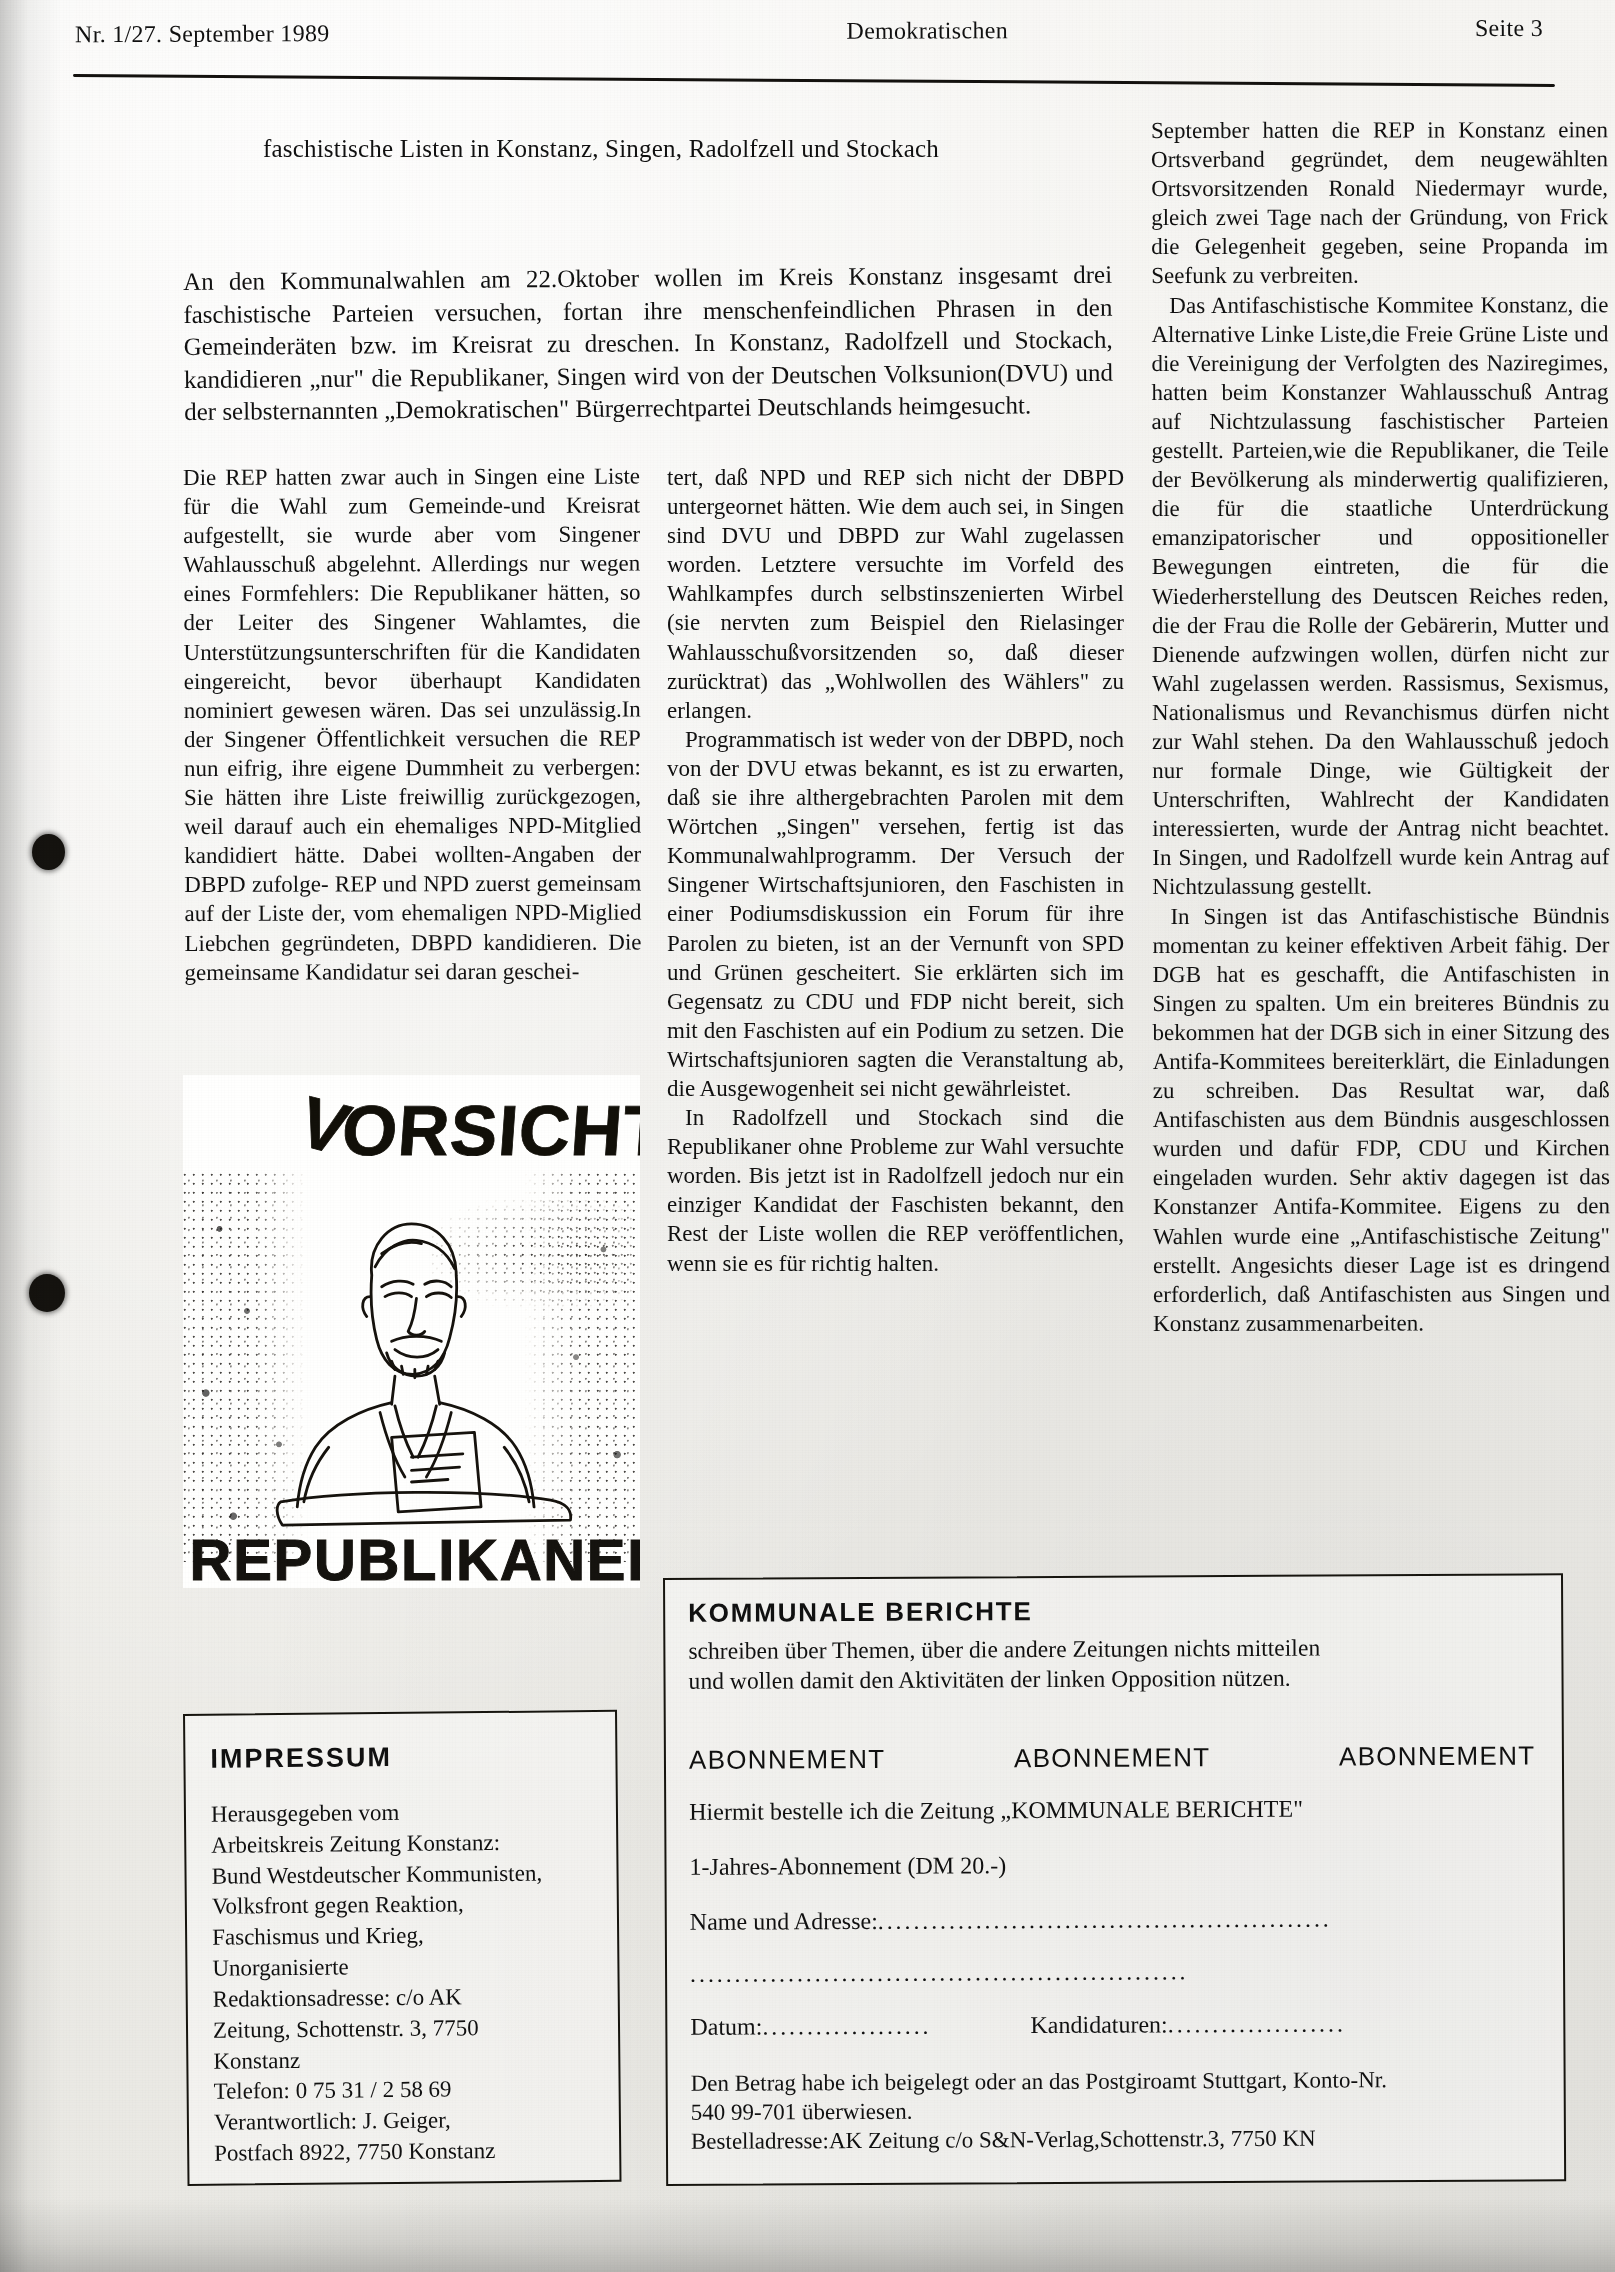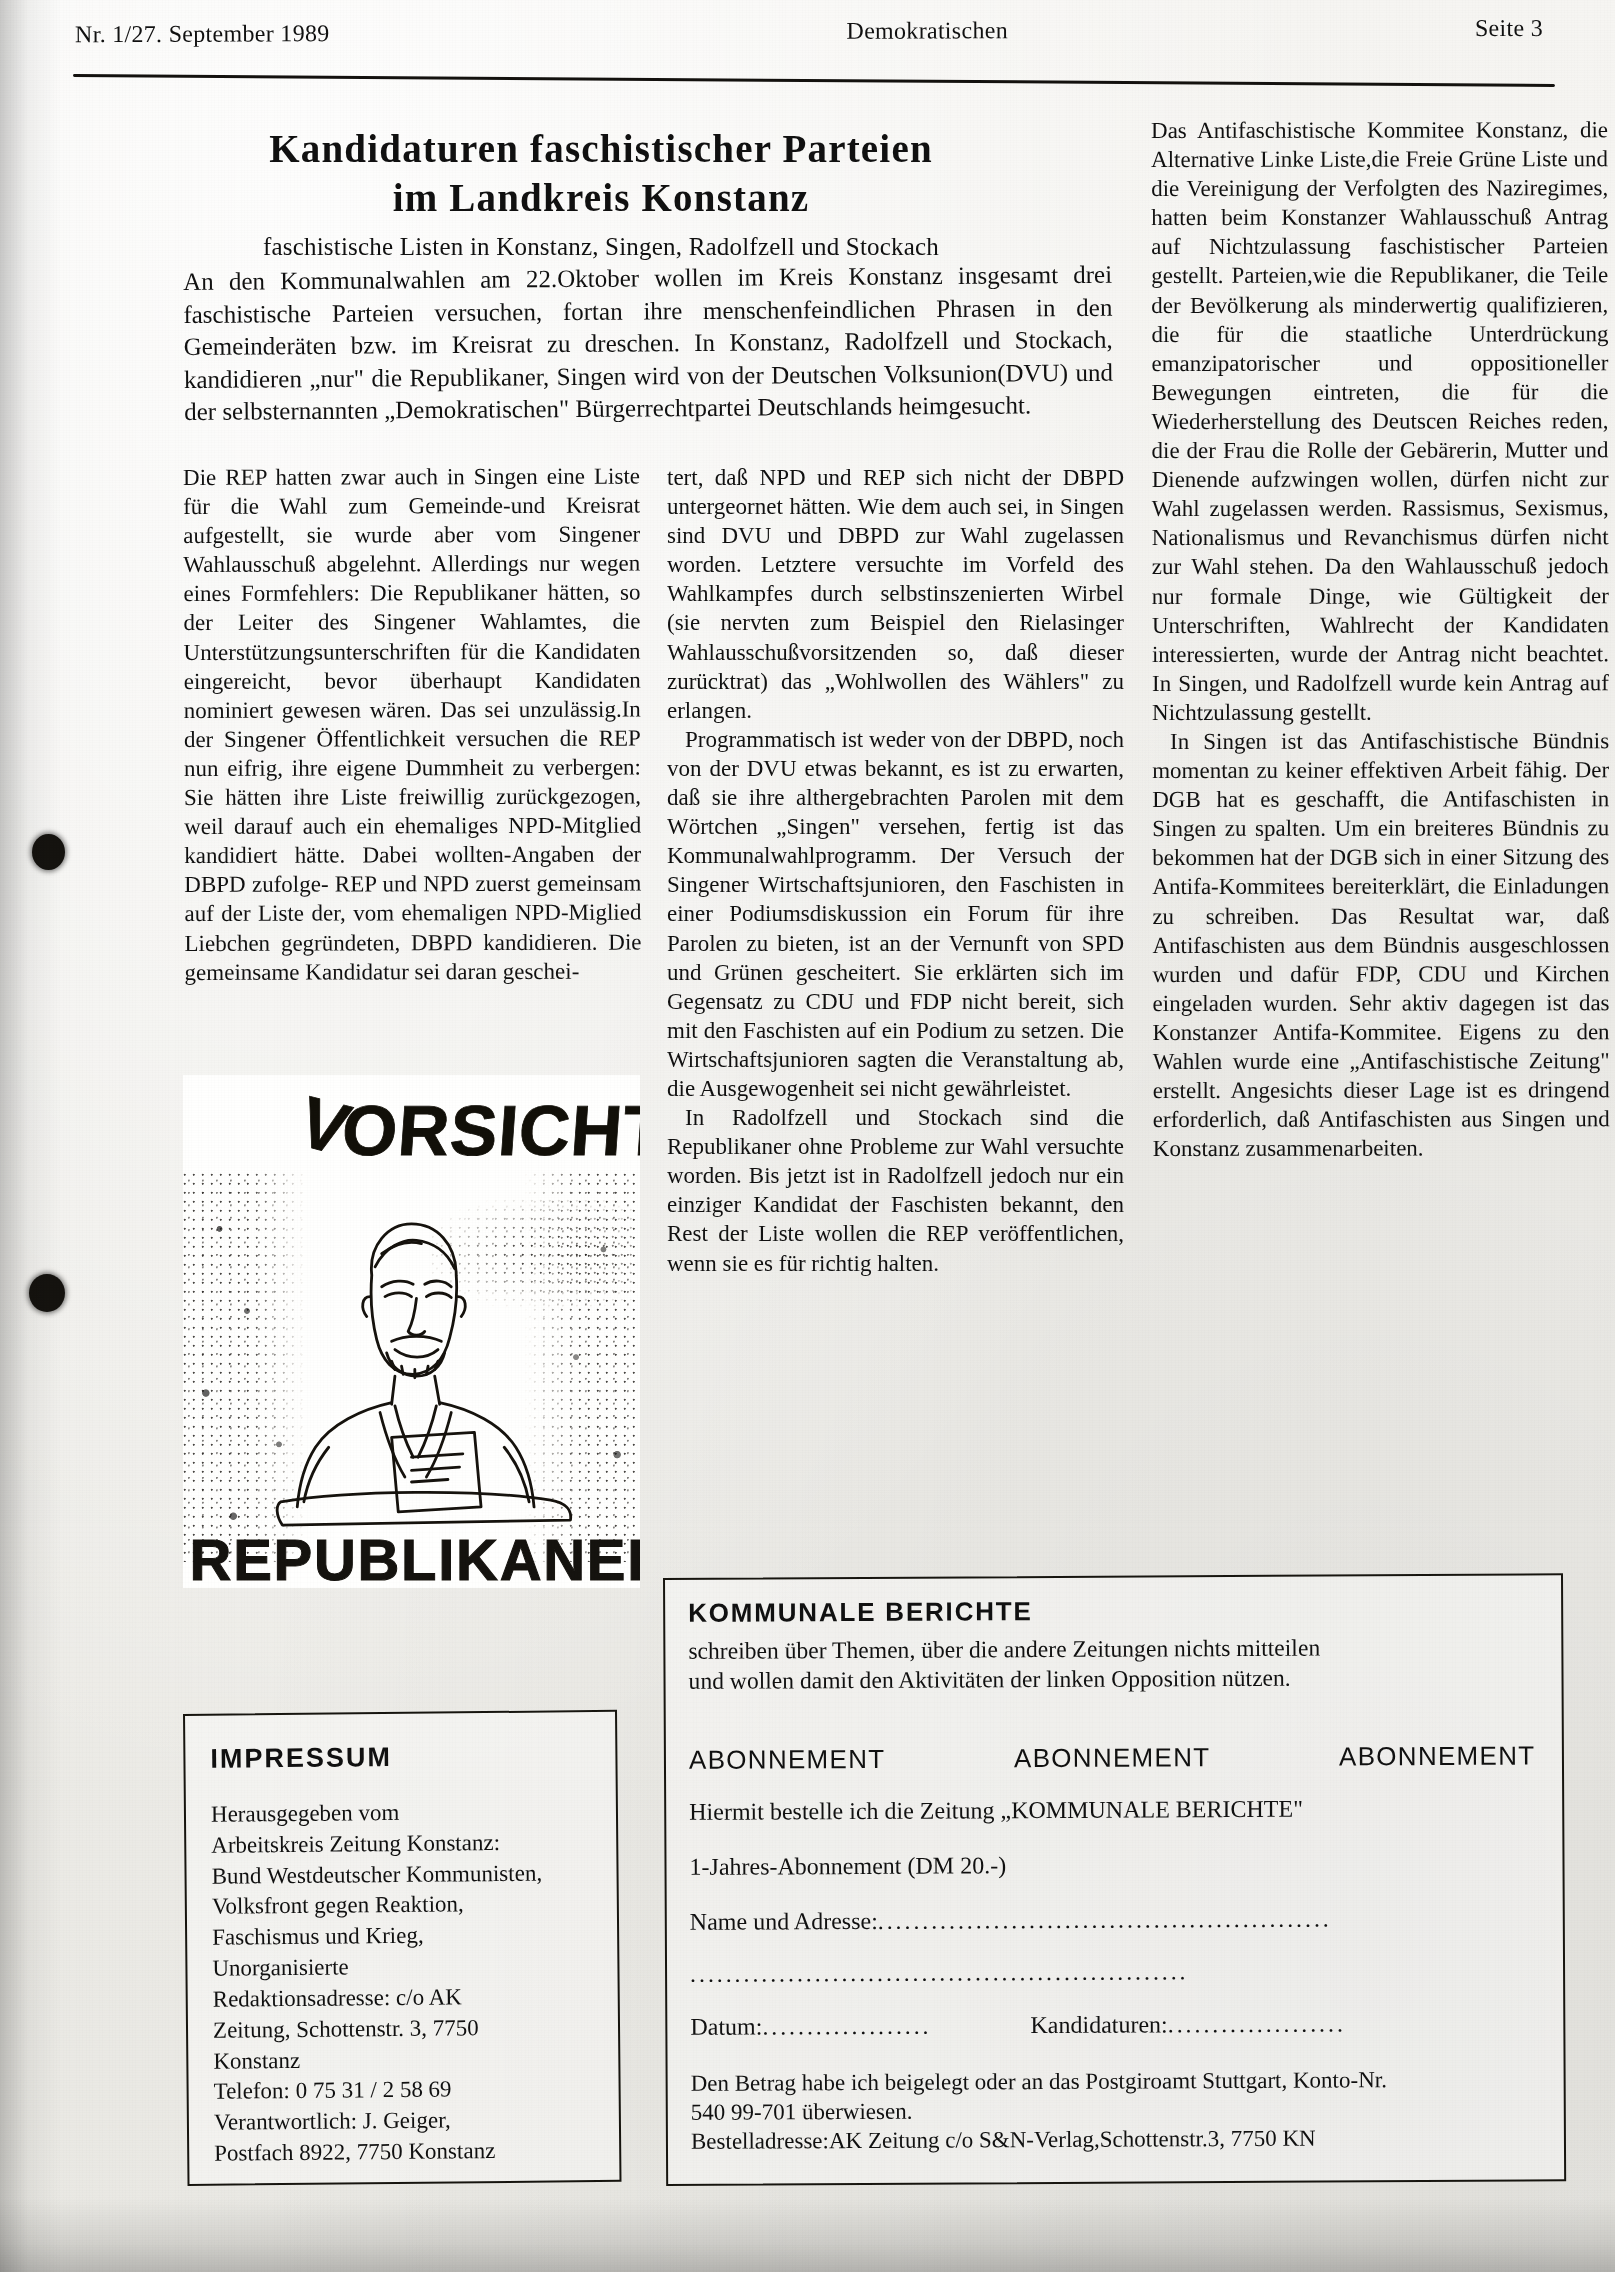--- a/index.html
+++ b/index.html
@@ -312,24 +312,20 @@
   <div class="sheet">
 
     <div class="masthead">
       <span class="left">Nr. 1/27. September 1989</span>
       <span class="mid">Demokratischen</span>
       <span class="right">Seite 3</span>
     </div>
     <div class="rule-top"></div>
 
     <div class="headline-wrap">
-      <h1 class="headline">
-        <span>Kandidaturen faschistischer Parteien</span><br>
-        <span>im Landkreis Konstanz</span>
-      </h1>
       <p class="subhead">faschistische Listen in Konstanz, Singen, Radolfzell und Stockach</p>
     </div>
 
     <div class="lead">
       <p>An den Kommunalwahlen am 22.Oktober wollen im Kreis Konstanz insgesamt drei faschistische Parteien versuchen, fortan ihre menschenfeindlichen Phrasen in den Gemeinderäten bzw. im Kreisrat zu dreschen. In Konstanz, Radolfzell und Stockach, kandidieren „nur" die Republikaner, Singen wird von der Deutschen Volksunion(DVU) und der selbsternannten „Demokratischen" Bürgerrechtpartei Deutschlands heimgesucht.</p>
     </div>
 
     <div class="col" id="col1">
       <p>Die REP hatten zwar auch in Singen eine Liste für die Wahl zum Gemeinde-und Kreisrat aufgestellt, sie wurde aber vom Singener Wahlausschuß abgelehnt. Allerdings nur wegen eines Formfehlers: Die Republikaner hätten, so der Leiter des Singener Wahlamtes, die Unterstützungsunterschriften für die Kandidaten eingereicht, bevor überhaupt Kandidaten nominiert gewesen wären. Das sei unzulässig.In der Singener Öffentlichkeit versuchen die REP nun eifrig, ihre eigene Dummheit zu verbergen: Sie hätten ihre Liste freiwillig zurückgezogen, weil darauf auch ein ehemaliges NPD-Mitglied kandidiert hätte. Dabei wollten-Angaben der DBPD zufolge- REP und NPD zuerst gemeinsam auf der Liste der, vom ehemaligen NPD-Miglied Liebchen gegründeten, DBPD kandidieren. Die gemeinsame Kandidatur sei daran geschei-</p>
     </div>
@@ -394,20 +390,21 @@
       <div class="republikaner">REPUBLIKANER</div>
     </div>
 
     <div class="col" id="col2">
       <p>tert, daß NPD und REP sich nicht der DBPD untergeornet hätten. Wie dem auch sei, in Singen sind DVU und DBPD zur Wahl zugelassen worden. Letztere versuchte im Vorfeld des Wahlkampfes durch selbstinszenierten Wirbel (sie nervten zum Beispiel den Rielasinger Wahlausschußvorsitzenden so, daß dieser zurücktrat) das „Wohlwollen des Wählers" zu erlangen.</p>
       <p>Programmatisch ist weder von der DBPD, noch von der DVU etwas bekannt, es ist zu erwarten, daß sie ihre althergebrachten Parolen mit dem Wörtchen „Singen" versehen, fertig ist das Kommunalwahlprogramm. Der Versuch der Singener Wirtschaftsjunioren, den Faschisten in einer Podiumsdiskussion ein Forum für ihre Parolen zu bieten, ist an der Vernunft von SPD und Grünen gescheitert. Sie erklärten sich im Gegensatz zu CDU und FDP nicht bereit, sich mit den Faschisten auf ein Podium zu setzen. Die Wirtschaftsjunioren sagten die Veranstaltung ab, die Ausgewogenheit sei nicht gewährleistet.</p>
       <p>In Radolfzell und Stockach sind die Republikaner ohne Probleme zur Wahl versuchte worden. Bis jetzt ist in Radolfzell jedoch nur ein einziger Kandidat der Faschisten bekannt, den Rest der Liste wollen die REP veröffentlichen, wenn sie es für richtig halten.</p>
     </div>
 
     <div class="col" id="col3">
+      <p>September hatten die REP in Konstanz einen Ortsverband gegründet, dem neugewählten Ortsvorsitzenden Ronald Niedermayr wurde, gleich zwei Tage nach der Gründung, von Frick die Gelegenheit gegeben, seine Propanda im Seefunk zu verbreiten.</p>
       <p>Das Antifaschistische Kommitee Konstanz, die Alternative Linke Liste,die Freie Grüne Liste und die Vereinigung der Verfolgten des Naziregimes, hatten beim Konstanzer Wahlausschuß Antrag auf Nichtzulassung faschistischer Parteien gestellt. Parteien,wie die Republikaner, die Teile der Bevölkerung als minderwertig qualifizieren, die für die staatliche Unterdrückung emanzipatorischer und oppositioneller Bewegungen eintreten, die für die Wiederherstellung des Deutscen Reiches reden, die der Frau die Rolle der Gebärerin, Mutter und Dienende aufzwingen wollen, dürfen nicht zur Wahl zugelassen werden. Rassismus, Sexismus, Nationalismus und Revanchismus dürfen nicht zur Wahl stehen. Da den Wahlausschuß jedoch nur formale Dinge, wie Gültigkeit der Unterschriften, Wahlrecht der Kandidaten interessierten, wurde der Antrag nicht beachtet. In Singen, und Radolfzell wurde kein Antrag auf Nichtzulassung gestellt.</p>
       <p>In Singen ist das Antifaschistische Bündnis momentan zu keiner effektiven Arbeit fähig. Der DGB hat es geschafft, die Antifaschisten in Singen zu spalten. Um ein breiteres Bündnis zu bekommen hat der DGB sich in einer Sitzung des Antifa-Kommitees bereiterklärt, die Einladungen zu schreiben. Das Resultat war, daß Antifaschisten aus dem Bündnis ausgeschlossen wurden und dafür FDP, CDU und Kirchen eingeladen wurden. Sehr aktiv dagegen ist das Konstanzer Antifa-Kommitee. Eigens zu den Wahlen wurde eine „Antifaschistische Zeitung" erstellt. Angesichts dieser Lage ist es dringend erforderlich, daß Antifaschisten aus Singen und Konstanz zusammenarbeiten.</p>
     </div>
 
     <div class="blob b1"></div>
     <div class="blob b2"></div>
 
     <div class="box" id="impressum-box">
       <div class="inner">
         <h3>IMPRESSUM</h3>

